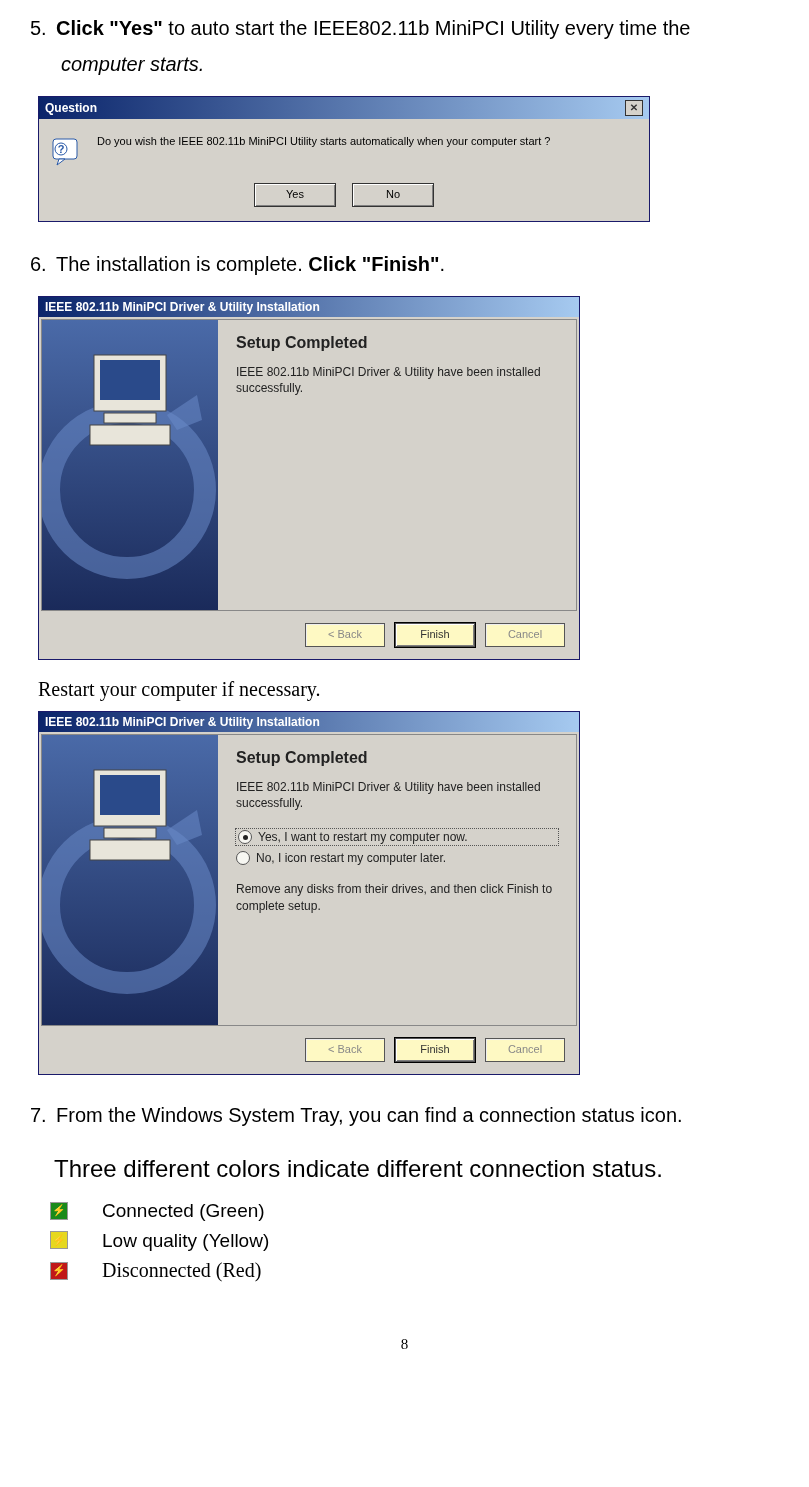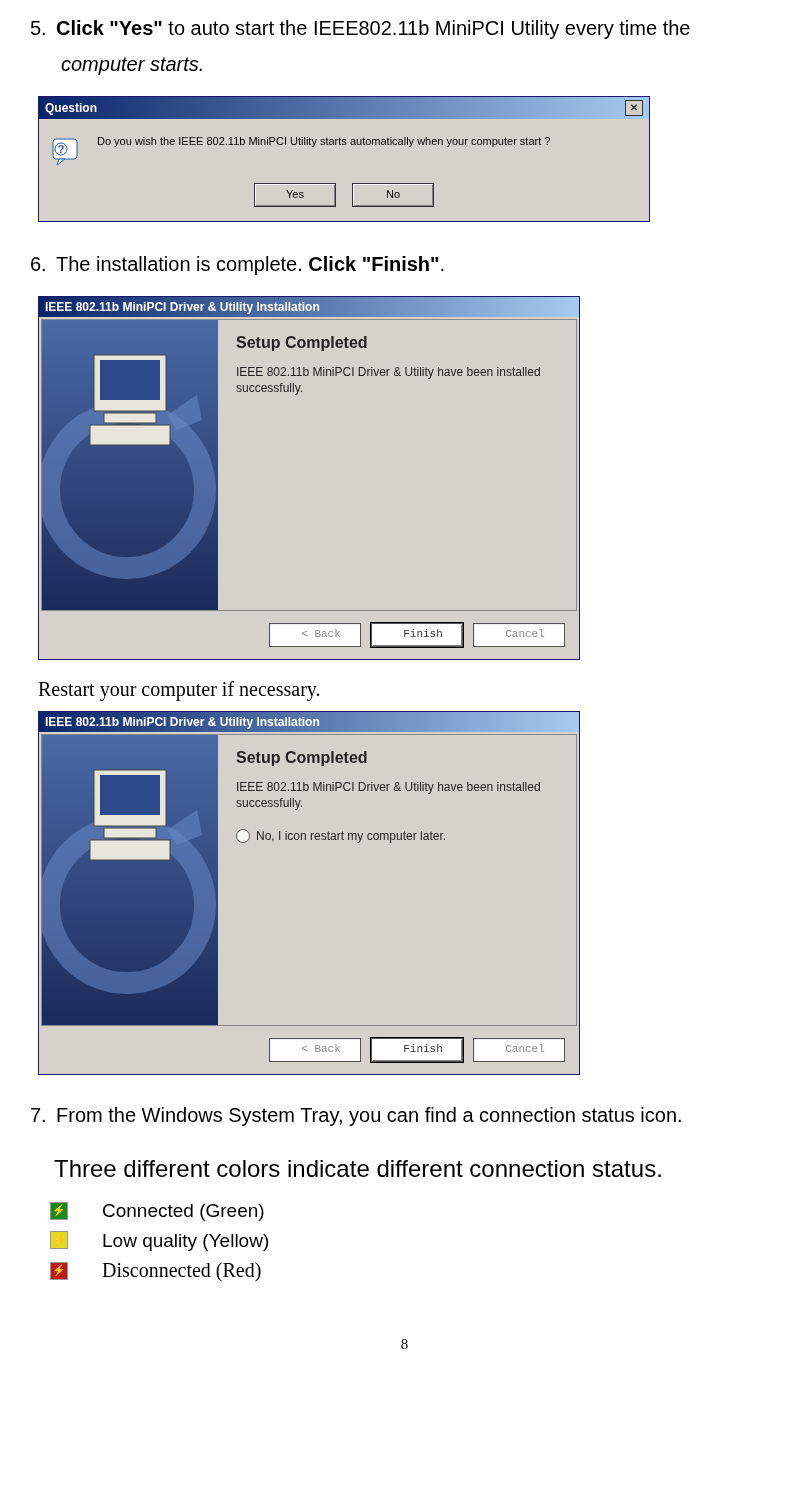--- a/index.html
+++ b/index.html
@@ -159,29 +159,28 @@
     padding: 1px 2px;
   }
   .dlg-w-btns {
     display: flex;
     justify-content: flex-end;
     gap: 10px;
     padding: 10px 14px 12px 0;
   }
   .win-btn2 {
     width: 78px; height: 22px;
-    background: #ffffff;
+    background: #fef9c3;
     border: 1px solid #555;
     box-shadow: inset 1px 1px 0 #fff, inset -1px -1px 0 #808080;
-    font-family: Liberation Mono, monospace;
+    font-family: Liberation Sans, sans-serif;
     font-size: 11px;
     text-align: center;
     line-height: 20px;
     filter: blur(0.3px);
-    padding-left: 12px;
   }
   .win-btn2.disabled {
     color: #888;
     box-shadow: inset 1px 1px 0 #eee;
   }
   .win-btn2.focus {
     outline: 1px solid #000;
   }
 
   .restart-note {
@@ -312,24 +311,29 @@
         <path d="M125 95 L155 75 L160 100 L135 110 Z" fill="#6a8ac8" opacity="0.55"></path>
         <rect x="52" y="35" width="72" height="56" fill="#e8e5da" stroke="#444" stroke-width="1"></rect>
         <rect x="58" y="40" width="60" height="40" fill="#2a4a8a"></rect>
         <rect x="62" y="93" width="52" height="10" fill="#e8e5da" stroke="#444" stroke-width="1"></rect>
         <rect x="48" y="105" width="80" height="20" fill="#e8e5da" stroke="#444" stroke-width="1"></rect>
       </svg>
     </div>
     <div class="dlg-w-main">
       <div class="heading">Setup Completed</div>
       <div class="msg">IEEE 802.11b MiniPCI Driver &amp; Utility have been installed successfully.</div>
+      <div class="radio-row boxed">
+        <span class="radio-dot sel"></span>
+        <span>Yes, I want to restart my computer now.</span>
+      </div>
       <div class="radio-row">
         <span class="radio-dot"></span>
         <span>No, I icon restart my computer later.</span>
       </div>
+      <div class="msg" style="margin-top:16px;">Remove any disks from their drives, and then click Finish to complete setup.</div>
     </div>
   </div>
   <div class="dlg-w-btns">
     <div class="win-btn2 disabled">&lt; Back</div>
     <div class="win-btn2 focus">Finish</div>
     <div class="win-btn2 disabled">Cancel</div>
   </div>
 </div>
 
 <div class="step" style="margin-top:22px;">

